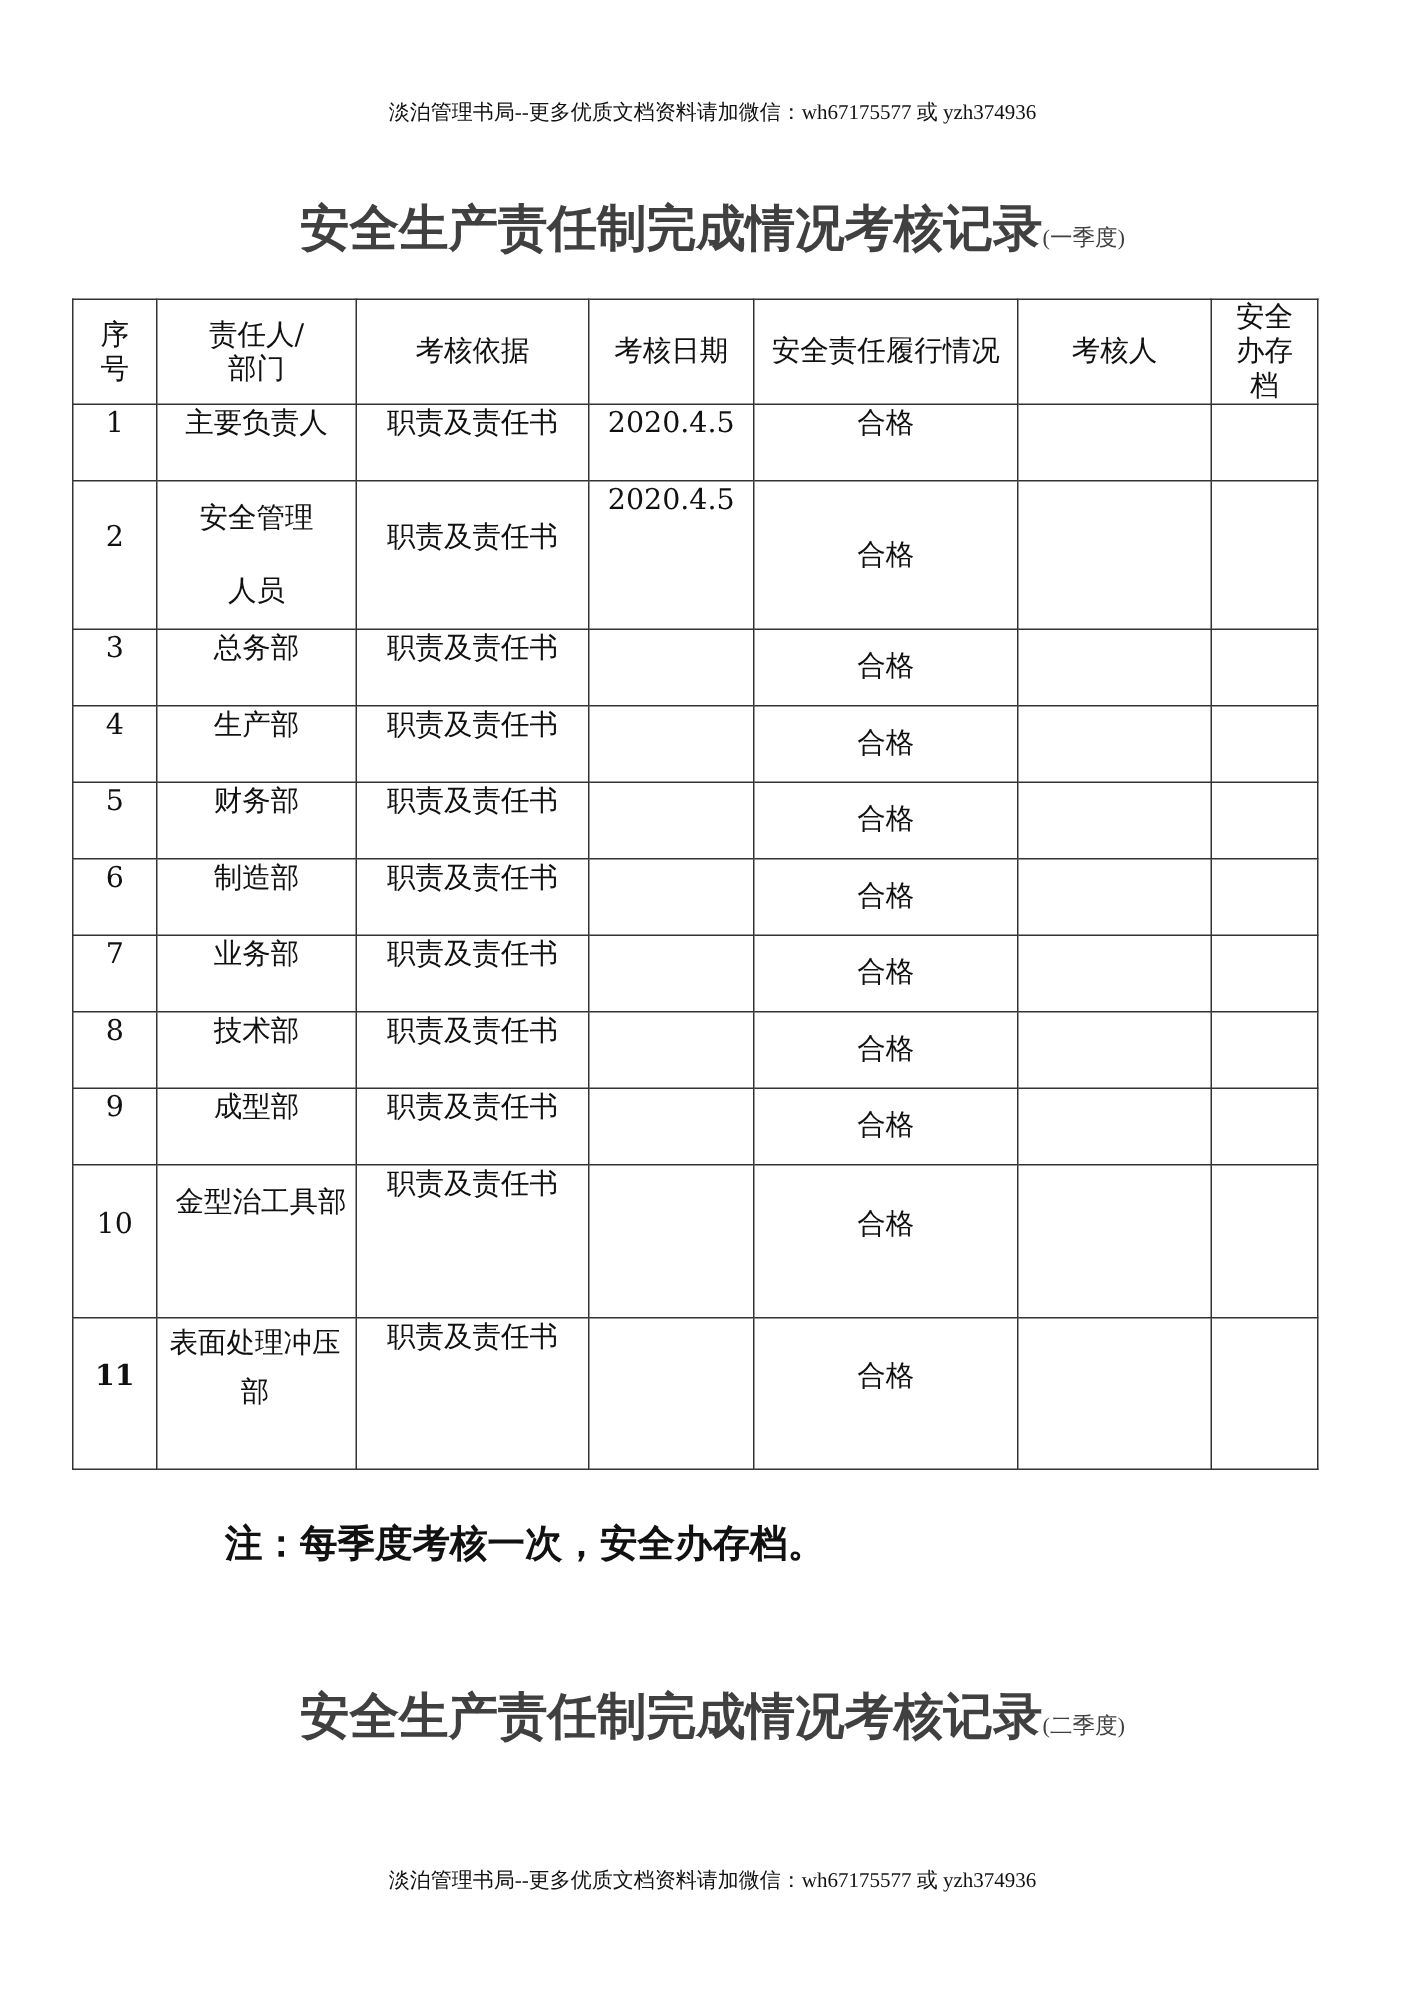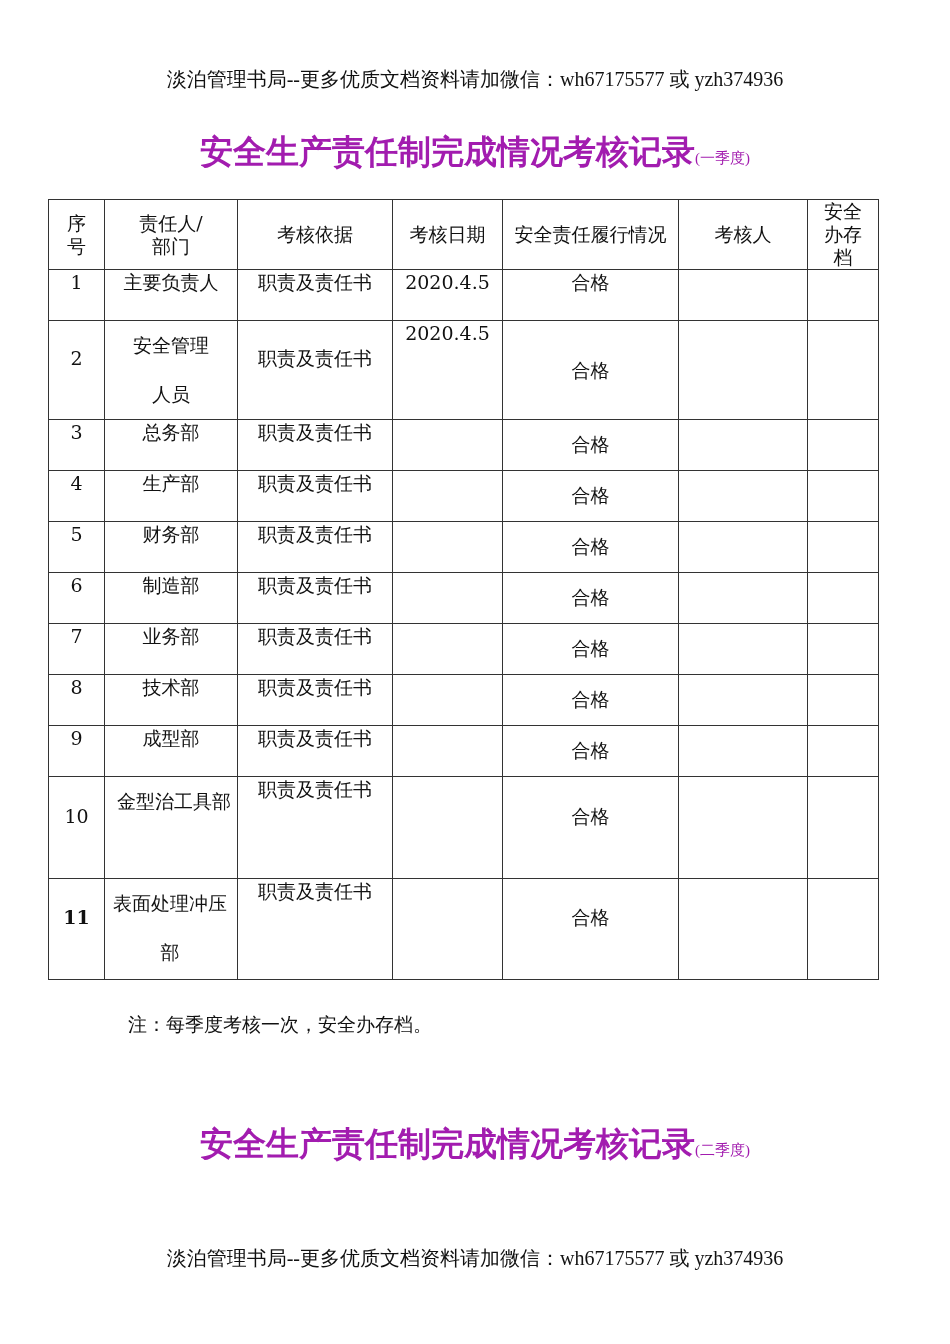--- a/index.html
+++ b/index.html
@@ -2,46 +2,46 @@
 <html><head>
   <meta charset="utf-8">
   <style>
     html, body { margin: 0; padding: 0; background: #ffffff; }
     body {
       width: 950px; height: 1344px; position: relative; overflow: hidden;
       font-family: "DejaVu Serif", "Liberation Serif", serif; color: #111;
     }
     .header-note, .footer-note {
       position: absolute; left: 0; width: 950px; text-align: center;
-      font-size: 20px; font-family: "Liberation Serif", "DejaVu Serif", serif; color: #111;
+      font-size: 14px; font-family: "Liberation Serif", "DejaVu Serif", serif; color: #111;
     }
     .header-note { top: 66px; }
     .footer-note { top: 1245px; }
     .title {
       position: absolute; left: 0; width: 950px; text-align: center;
       font-family: "DejaVu Sans", "Liberation Sans", sans-serif; font-weight: bold;
-      font-size: 33px; letter-spacing: 0px; color: #a21caf;
+      font-size: 33px; letter-spacing: 0px; color: #404040;
     }
     .title .quarter {
       font-weight: normal; font-size: 15px; font-family: "Liberation Serif", "DejaVu Serif", serif;
     }
     .title1 { top: 130px; }
     .title2 { top: 1122px; }
     table.record {
       position: absolute; left: 48px; top: 199px;
       border-collapse: collapse; table-layout: fixed; width: 830px;
       font-size: 19px;
     }
     table.record td, table.record th {
       border: 1.5px solid #333; padding: 0; vertical-align: top; text-align: center;
       font-weight: normal; line-height: 24px;
     }
     table.record th { line-height: 23px; vertical-align: middle; }
     .note {
-      position: absolute; left: 128px; top: 1012px; font-size: 19px;
+      position: absolute; left: 150px; top: 1012px; font-size: 25px; font-weight: bold;
     }
   </style>
 </head>
 <body>
 
 <div class="header-note">淡泊管理书局--更多优质文档资料请加微信：wh67175577 或 yzh374936</div>
 
 <div class="title title1">
   <span>安全生产责任制完成情况考核记录</span><span class="quarter">(一季度)</span>
 </div>
@@ -153,21 +153,21 @@
       <td style="vertical-align:middle; padding-bottom:24px;">10</td>
       <td style="line-height:49px; text-align:center; padding:0 4px 0 10px;">金型治工具部</td>
       <td>职责及责任书</td>
       <td></td>
       <td style="vertical-align:middle; padding-bottom:24px;">合格</td>
       <td></td>
       <td></td>
     </tr>
     <tr style="height:101px">
       <td style="vertical-align:middle; padding-bottom:24px;font-weight:bold;">11</td>
-      <td style="line-height:49px; padding:0 8px 0 6px;">表面处理冲压部</td>
+      <td style="line-height:33px; padding:0 8px 0 6px;">表面处理冲压部</td>
       <td>职责及责任书</td>
       <td></td>
       <td style="vertical-align:middle; padding-bottom:24px;">合格</td>
       <td></td>
       <td></td>
     </tr>
   </tbody>
 </table>
 
 <div class="note">注：每季度考核一次，安全办存档。</div>

